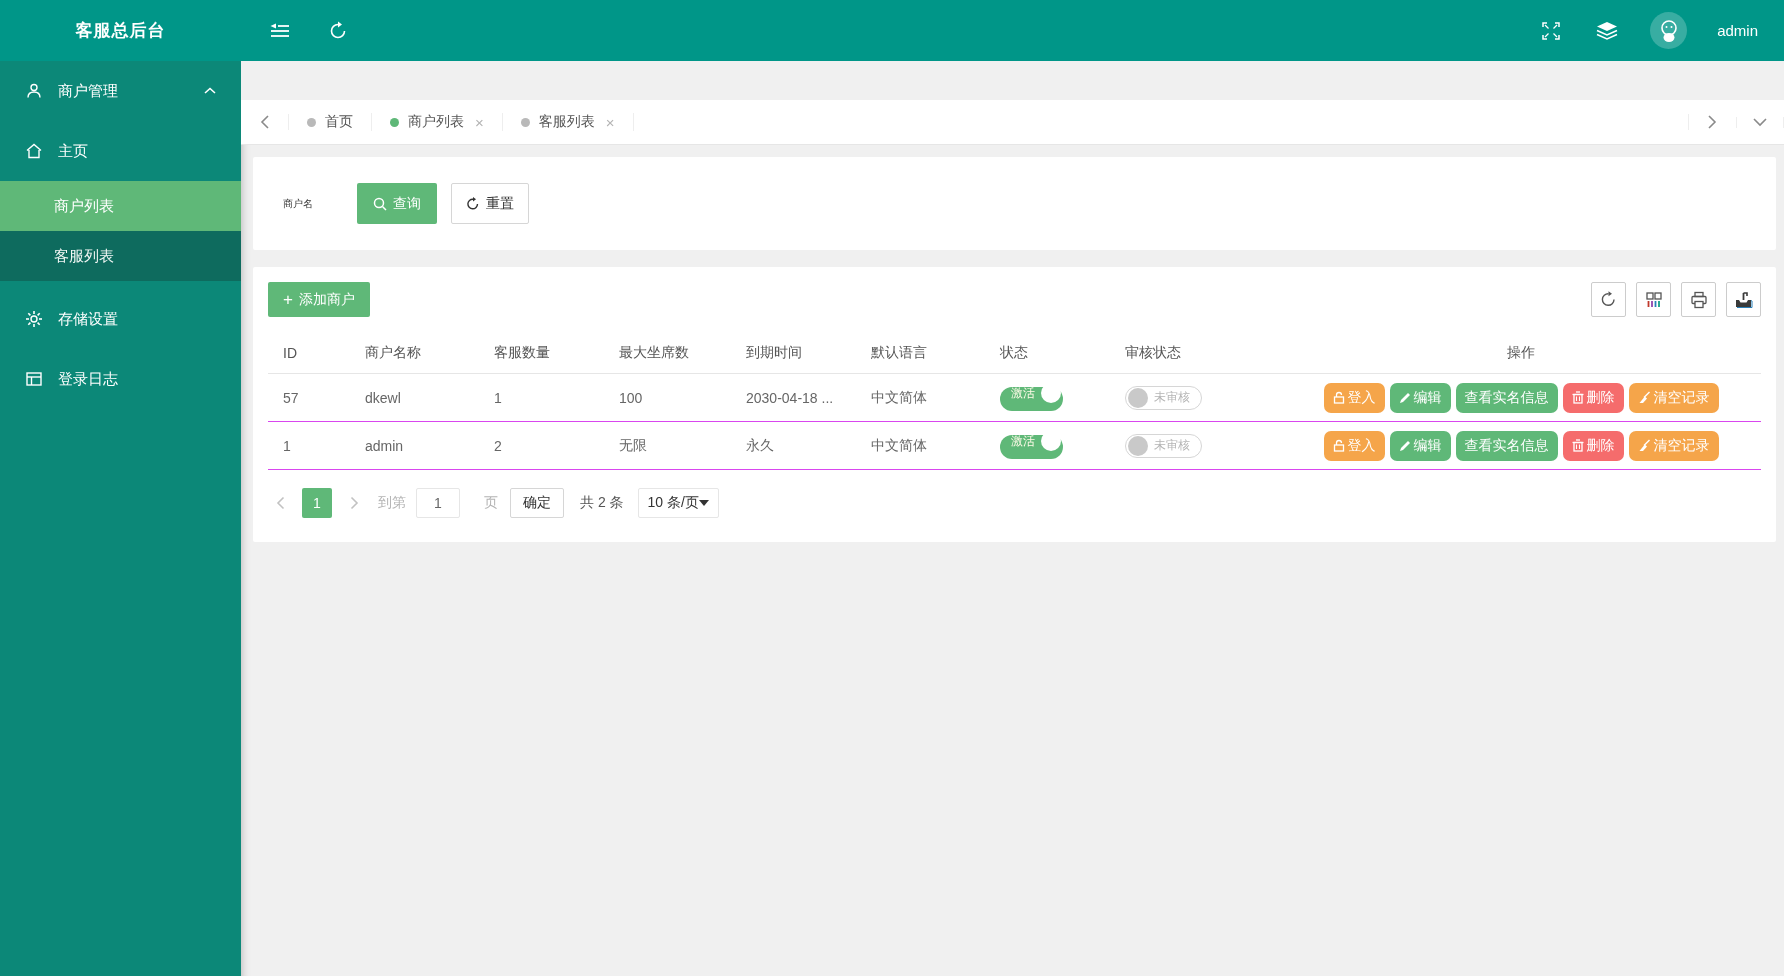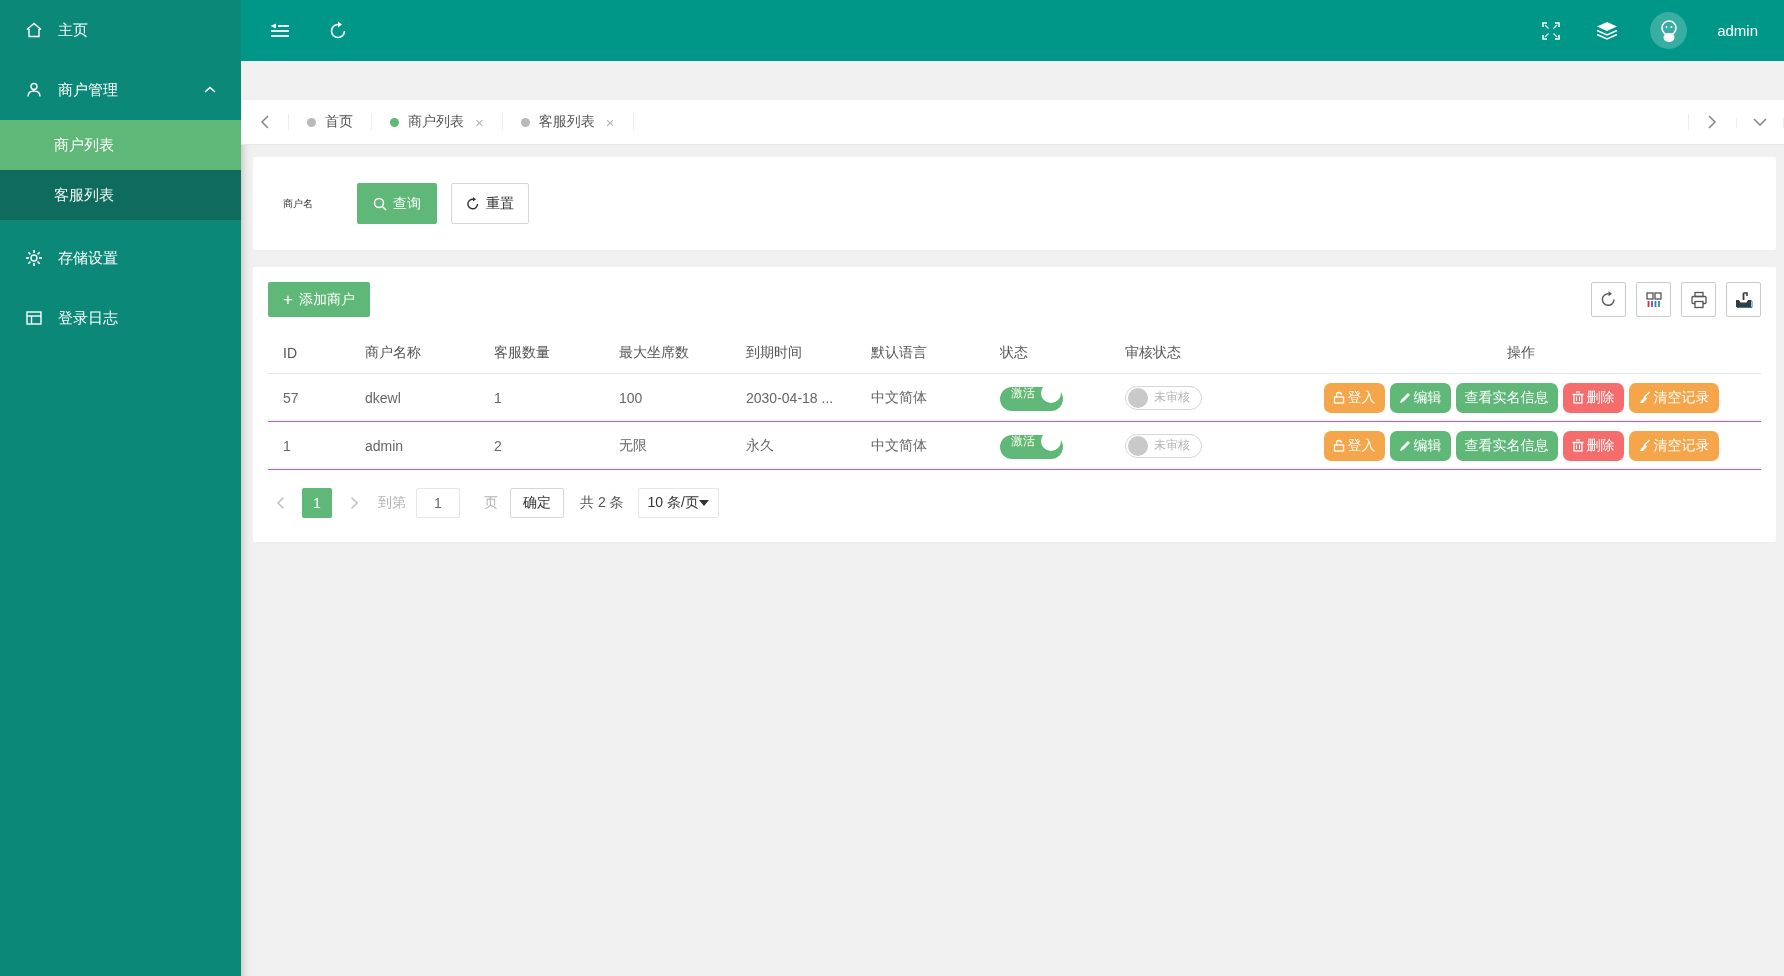--- a/index.html
+++ b/index.html
@@ -92,44 +92,45 @@
   .caret-down { width:0; height:0; border-left:5px solid transparent; border-right:5px solid transparent; border-top:6px solid #333; }
 
   svg { display:block; }
 </style>
 </head>
 <body>
 
 <div class="app">
 
   <aside class="sidebar">
+    <div class="sidebar-header">客服总后台</div>
     <nav class="menu">
-
-      <div class="menu-item">
-        <span class="mi-icon">
-          <svg width="18" height="18" viewBox="0 0 18 18">
-              <path d="M2 8.5 L9 2.5 L16 8.5 M4 8 V15.5 H14 V8" fill="none" stroke="#fff" stroke-width="1.4"></path>
-            </svg>
-        </span>
-        <span>主页</span>
-      </div>
 
       <div class="menu-item">
         <span class="mi-icon">
           <svg width="18" height="18" viewBox="0 0 18 18">
               <circle cx="9" cy="5.5" r="3" fill="none" stroke="#fff" stroke-width="1.4"></circle>
               <path d="M3 15.5 C3 11.5 6 10 9 10 C12 10 15 11.5 15 15.5" fill="none" stroke="#fff" stroke-width="1.4"></path>
             </svg>
         </span>
         <span>商户管理</span>
         <span class="chev">
           <svg width="14" height="10" viewBox="0 0 14 10">
               <polyline points="2,7 7,2.5 12,7" fill="none" stroke="#fff" stroke-width="1.6"></polyline>
             </svg>
         </span>
+      </div>
+
+      <div class="menu-item">
+        <span class="mi-icon">
+          <svg width="18" height="18" viewBox="0 0 18 18">
+              <path d="M2 8.5 L9 2.5 L16 8.5 M4 8 V15.5 H14 V8" fill="none" stroke="#fff" stroke-width="1.4"></path>
+            </svg>
+        </span>
+        <span>主页</span>
       </div>
 
       <div class="submenu">
         <div class="submenu-item active">
           <span>商户列表</span>
         </div>
         <div class="submenu-item">
           <span>客服列表</span>
         </div>
       </div>

